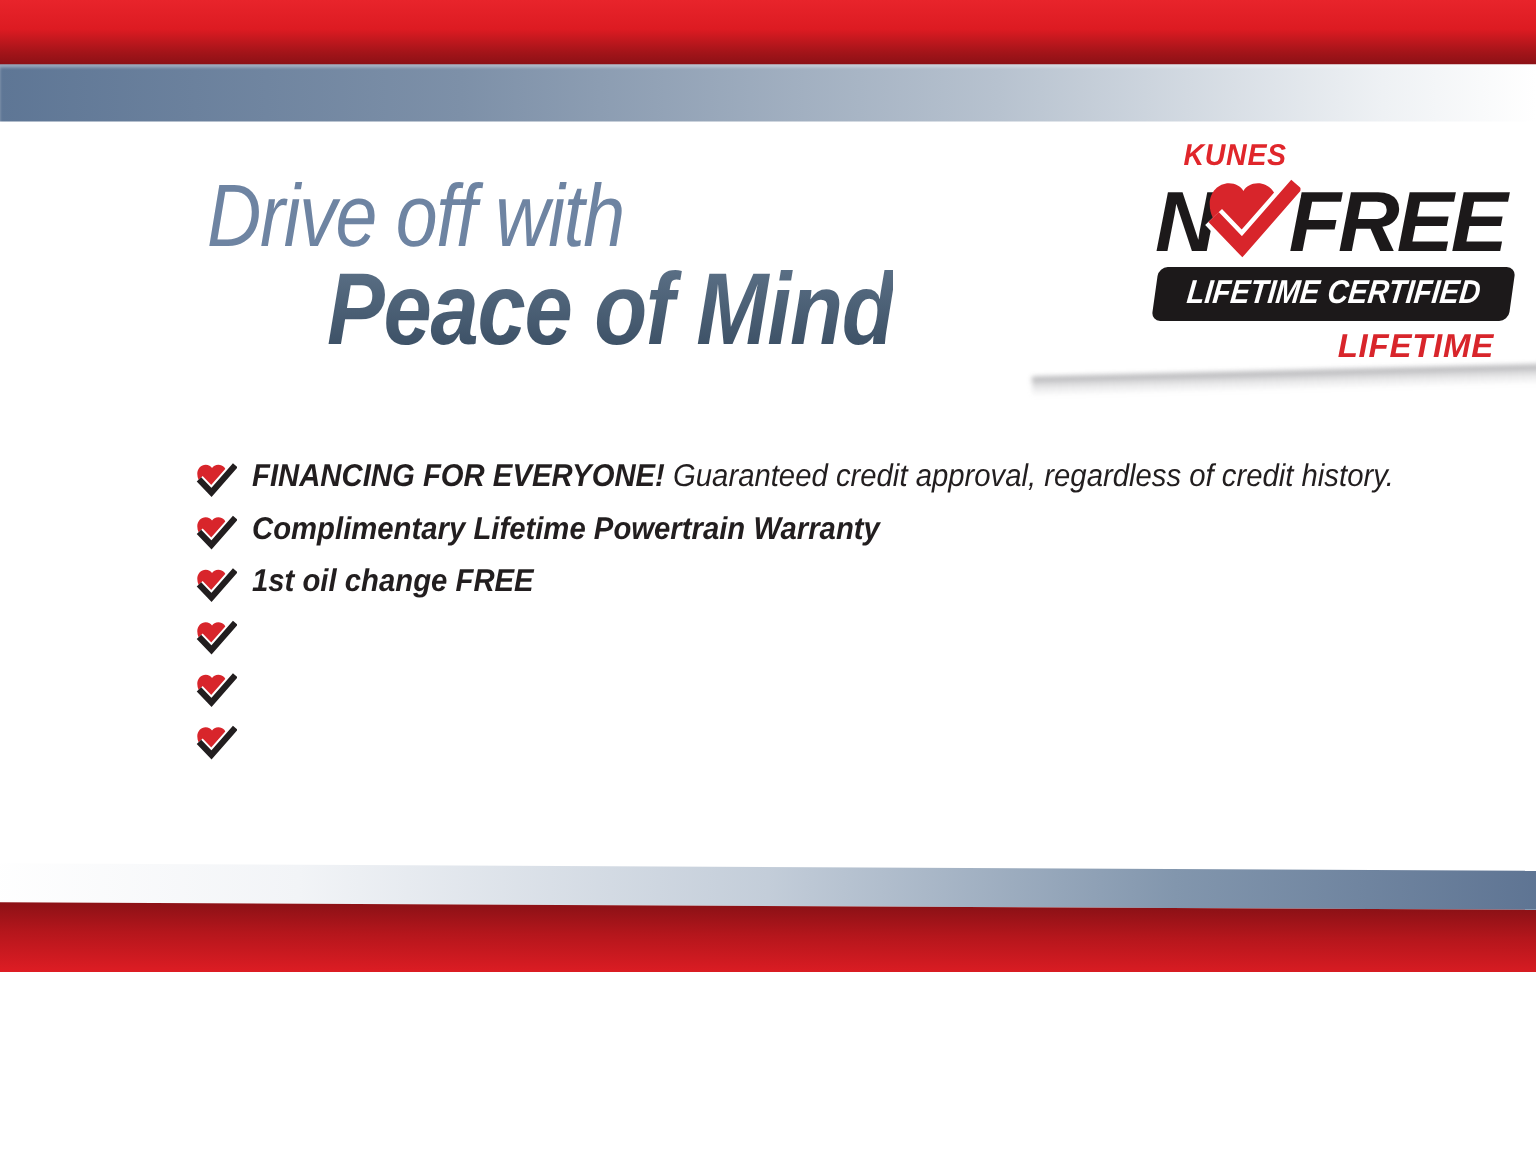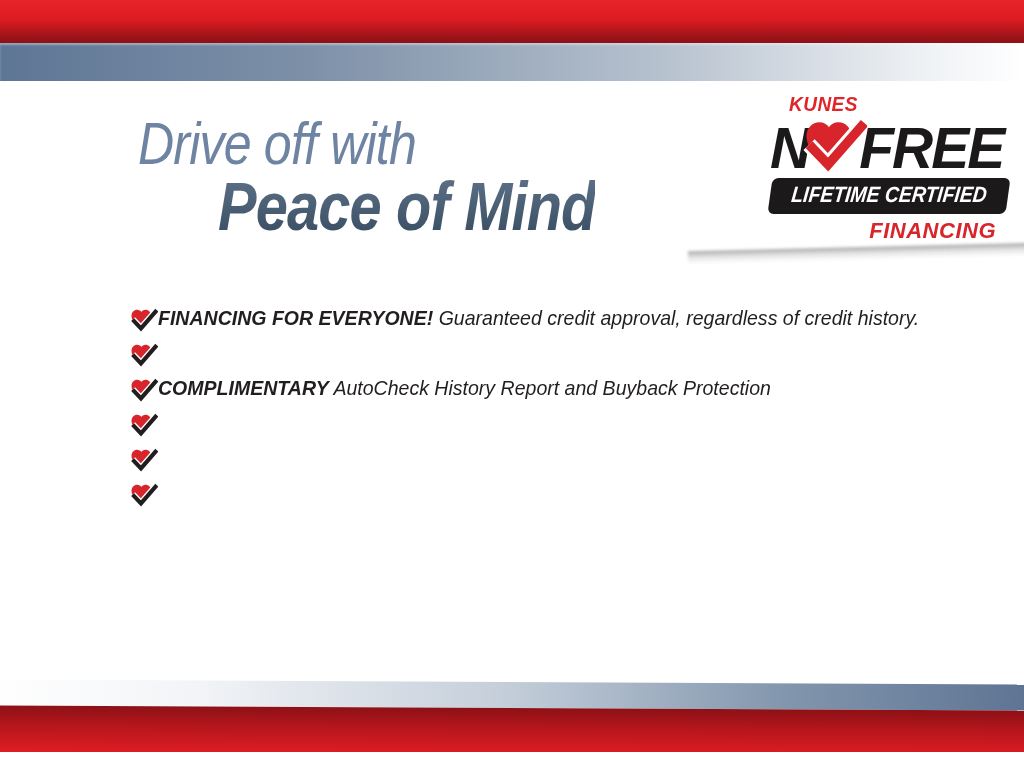--- a/index.html
+++ b/index.html
@@ -1,17 +1,17 @@
 <!DOCTYPE html>
 <html><head>
 <meta charset="utf-8">
 <style>
   html,body { margin:0; padding:0; background:#fff; }
   #page {
-    position:relative; width:1024px; height:752px; overflow:hidden;
+    position:relative; width:1024px; height:648px; overflow:hidden;
     background:#ffffff; font-family:"Liberation Sans", sans-serif;
   }
 
   
   .top-red {
     position:absolute; top:0; left:0; right:0; height:43px;
     background:linear-gradient(to bottom,#e8242b 0%,#dd1b22 45%,#a21419 82%,#8c1116 100%);
   }
   .top-steel {
     position:absolute; top:43px; left:0; right:0; height:38px;
@@ -81,21 +81,21 @@
     display:inline-block; color:#ffffff; font-weight:700; font-size:22px;
     transform:scaleX(.88) skewX(2deg); white-space:nowrap;
   }
   .logo-vehicles {
     text-align:right; color:#d8252b; font-weight:700; font-size:22px;
     margin-top:4px; padding-right:12px; letter-spacing:.5px;
   }
 
   
   .benefits { position:absolute; left:130px; top:306px; list-style:none; margin:0; padding:0; }
-  .benefit { display:flex; align-items:flex-start; gap:0; margin-bottom:9px; }
+  .benefit { display:flex; align-items:flex-start; gap:10px; margin-bottom:9px; }
   .bullet svg { display:block; margin-top:2px; }
   .btextwrap { color:#221e1f; }
   .bline {
     white-space:nowrap; font-size:21px; font-style:italic; line-height:23px;
     transform:scaleX(.93); transform-origin:left center; width:max-content;
   }
   .bline strong { font-weight:700; }
   .b-sep { color:#9a9a9a; font-weight:700; padding:0 6px; }
   .b-sub {
     font-style:italic; font-size:21px; line-height:23px; white-space:nowrap;
@@ -126,68 +126,74 @@
           <path d="M14.8 28 C 9.4 22.6 2 18 2 10 C 2 5.4 5.4 2 9.4 2 C 12 2 14 3.2 15 5 C 16 3.2 18 2 20.6 2 C 24.6 2 28 5.4 28 10 C 28 18 20.2 22.6 14.8 28 Z" fill="#d8252b"></path>
           <path d="M3.5 15 L 14.5 26.5 L 35.5 2.5" fill="none" stroke="#ffffff" stroke-width="9"></path>
           <path d="M3.5 15 L 14.5 26.5 L 35.5 2.5" fill="none" stroke="#d8252b" stroke-width="5.5"></path>
         </svg>
       </span>
       <span>FREE</span>
     </div>
     <div class="logo-banner">
       <span>LIFETIME CERTIFIED</span>
     </div>
-    <div class="logo-vehicles">FINANCING</div>
+    <div class="logo-vehicles">LIFETIME</div>
   </div>
 
   <ul class="benefits">
   <li class="benefit">
     <span class="bullet">
       <svg viewBox="0 0 37 31" width="28" height="24" aria-hidden="true">
         <path d="M14.8 28 C 9.4 22.6 2 18 2 10 C 2 5.4 5.4 2 9.4 2 C 12 2 14 3.2 15 5 C 16 3.2 18 2 20.6 2 C 24.6 2 28 5.4 28 10 C 28 18 20.2 22.6 14.8 28 Z" fill="#d8252b"></path>
         <path d="M3.5 15 L 14.5 26.5 L 35.5 2.5" fill="none" stroke="#ffffff" stroke-width="9"></path>
         <path d="M3.5 15 L 14.5 26.5 L 35.5 2.5" fill="none" stroke="#221e1f" stroke-width="5.5"></path>
       </svg>
     </span>
     <div class="btextwrap">
       <div class="bline">
         <strong class="b-bold">FINANCING FOR EVERYONE!</strong><span class="b-reg"> Guaranteed credit approval, regardless of credit history.</span>
       </div>
 
     </div>
   </li>
 
-
-
-  <li class="benefit">
-    <span class="bullet">
-      <svg viewBox="0 0 37 31" width="28" height="24" aria-hidden="true">
-        <path d="M14.8 28 C 9.4 22.6 2 18 2 10 C 2 5.4 5.4 2 9.4 2 C 12 2 14 3.2 15 5 C 16 3.2 18 2 20.6 2 C 24.6 2 28 5.4 28 10 C 28 18 20.2 22.6 14.8 28 Z" fill="#d8252b"></path>
-        <path d="M3.5 15 L 14.5 26.5 L 35.5 2.5" fill="none" stroke="#ffffff" stroke-width="9"></path>
-        <path d="M3.5 15 L 14.5 26.5 L 35.5 2.5" fill="none" stroke="#221e1f" stroke-width="5.5"></path>
-      </svg>
-    </span>
-  </li>
-
-
   <li class="benefit">
     <span class="bullet">
       <svg viewBox="0 0 37 31" width="28" height="24" aria-hidden="true">
         <path d="M14.8 28 C 9.4 22.6 2 18 2 10 C 2 5.4 5.4 2 9.4 2 C 12 2 14 3.2 15 5 C 16 3.2 18 2 20.6 2 C 24.6 2 28 5.4 28 10 C 28 18 20.2 22.6 14.8 28 Z" fill="#d8252b"></path>
         <path d="M3.5 15 L 14.5 26.5 L 35.5 2.5" fill="none" stroke="#ffffff" stroke-width="9"></path>
         <path d="M3.5 15 L 14.5 26.5 L 35.5 2.5" fill="none" stroke="#221e1f" stroke-width="5.5"></path>
       </svg>
     </span>
     <div class="btextwrap">
       <div class="bline">
-        <strong class="b-bold">COMPLIMENTARY</strong><span class="b-reg"> AutoCheck History Report and Buyback Protection</span>
+        <strong class="b-bold">Complimentary Lifetime Powertrain Warranty</strong><span class="b-reg"></span>
       </div>
 
     </div>
   </li>
+
+
+  <li class="benefit">
+    <span class="bullet">
+      <svg viewBox="0 0 37 31" width="28" height="24" aria-hidden="true">
+        <path d="M14.8 28 C 9.4 22.6 2 18 2 10 C 2 5.4 5.4 2 9.4 2 C 12 2 14 3.2 15 5 C 16 3.2 18 2 20.6 2 C 24.6 2 28 5.4 28 10 C 28 18 20.2 22.6 14.8 28 Z" fill="#d8252b"></path>
+        <path d="M3.5 15 L 14.5 26.5 L 35.5 2.5" fill="none" stroke="#ffffff" stroke-width="9"></path>
+        <path d="M3.5 15 L 14.5 26.5 L 35.5 2.5" fill="none" stroke="#221e1f" stroke-width="5.5"></path>
+      </svg>
+    </span>
+    <div class="btextwrap">
+      <div class="bline">
+        <strong class="b-bold">1st oil change FREE</strong><span class="b-reg"></span>
+      </div>
+
+    </div>
+  </li>
+
+
 
   <li class="benefit">
     <span class="bullet">
       <svg viewBox="0 0 37 31" width="28" height="24" aria-hidden="true">
         <path d="M14.8 28 C 9.4 22.6 2 18 2 10 C 2 5.4 5.4 2 9.4 2 C 12 2 14 3.2 15 5 C 16 3.2 18 2 20.6 2 C 24.6 2 28 5.4 28 10 C 28 18 20.2 22.6 14.8 28 Z" fill="#d8252b"></path>
         <path d="M3.5 15 L 14.5 26.5 L 35.5 2.5" fill="none" stroke="#ffffff" stroke-width="9"></path>
         <path d="M3.5 15 L 14.5 26.5 L 35.5 2.5" fill="none" stroke="#221e1f" stroke-width="5.5"></path>
       </svg>
     </span>
   </li>

